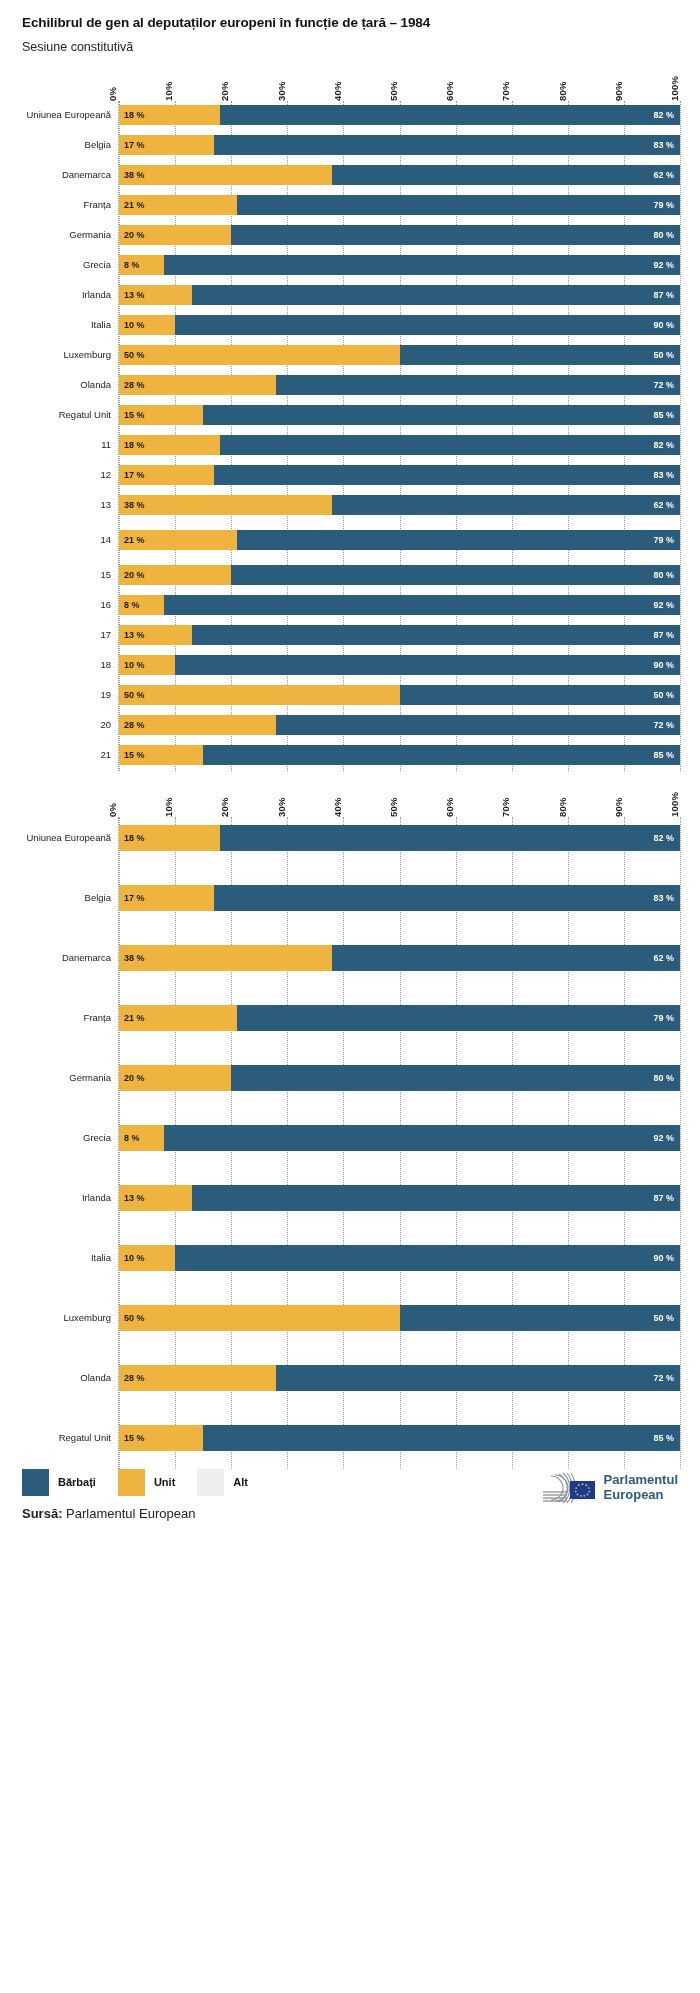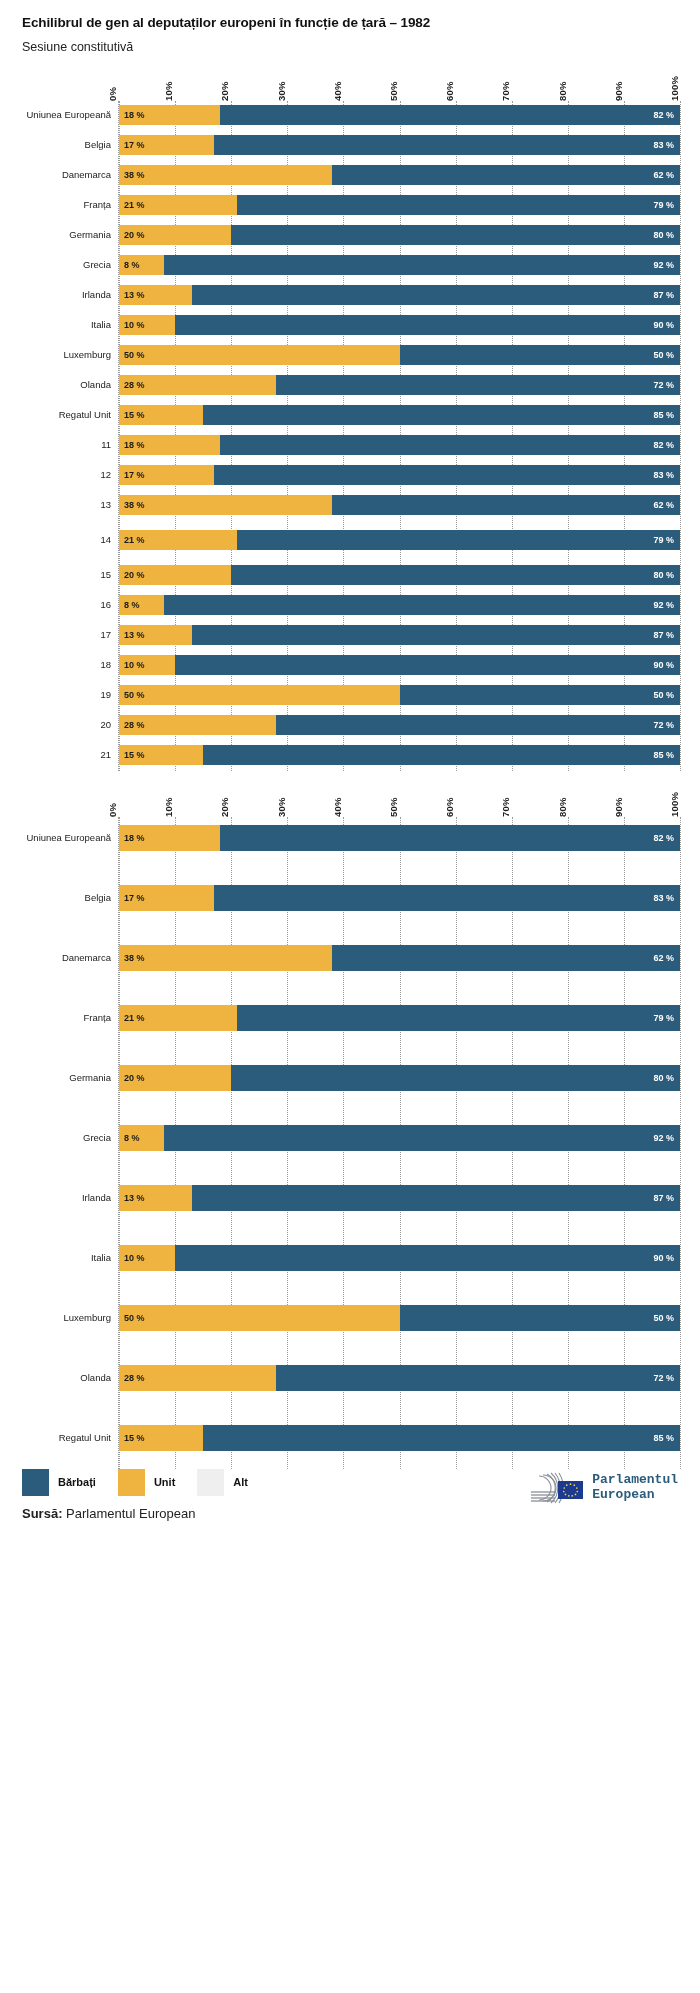--- a/index.html
+++ b/index.html
@@ -150,30 +150,29 @@
     width:56px;height:34px;
     margin-right:7px;
     flex:0 0 auto;
   }
   .brand-text{
     font-size:13px;
     font-weight:bold;
     line-height:1.12;
     color:#2b5c7c;
     white-space:nowrap;
-    font-family:Liberation Mono, monospace;
   }
 </style>
 </head>
 <body>
 
 <div class="page">
 
   <div class="header">
-    <div class="title">Echilibrul de gen al deputaților europeni în funcție de țară – 1982</div>
+    <div class="title">Echilibrul de gen al deputaților europeni în funcție de țară – 1984</div>
     <div class="subtitle">Sesiune constitutivă</div>
   </div>
 
   <div id="charts">
       <div class="chart-block">
         <div class="axis-row">
           <span class="axis-tick" style="left: 0%;">0%</span>
           <span class="axis-tick" style="left: 10%;">10%</span>
           <span class="axis-tick" style="left: 20%;">20%</span>
           <span class="axis-tick" style="left: 30%;">30%</span>

